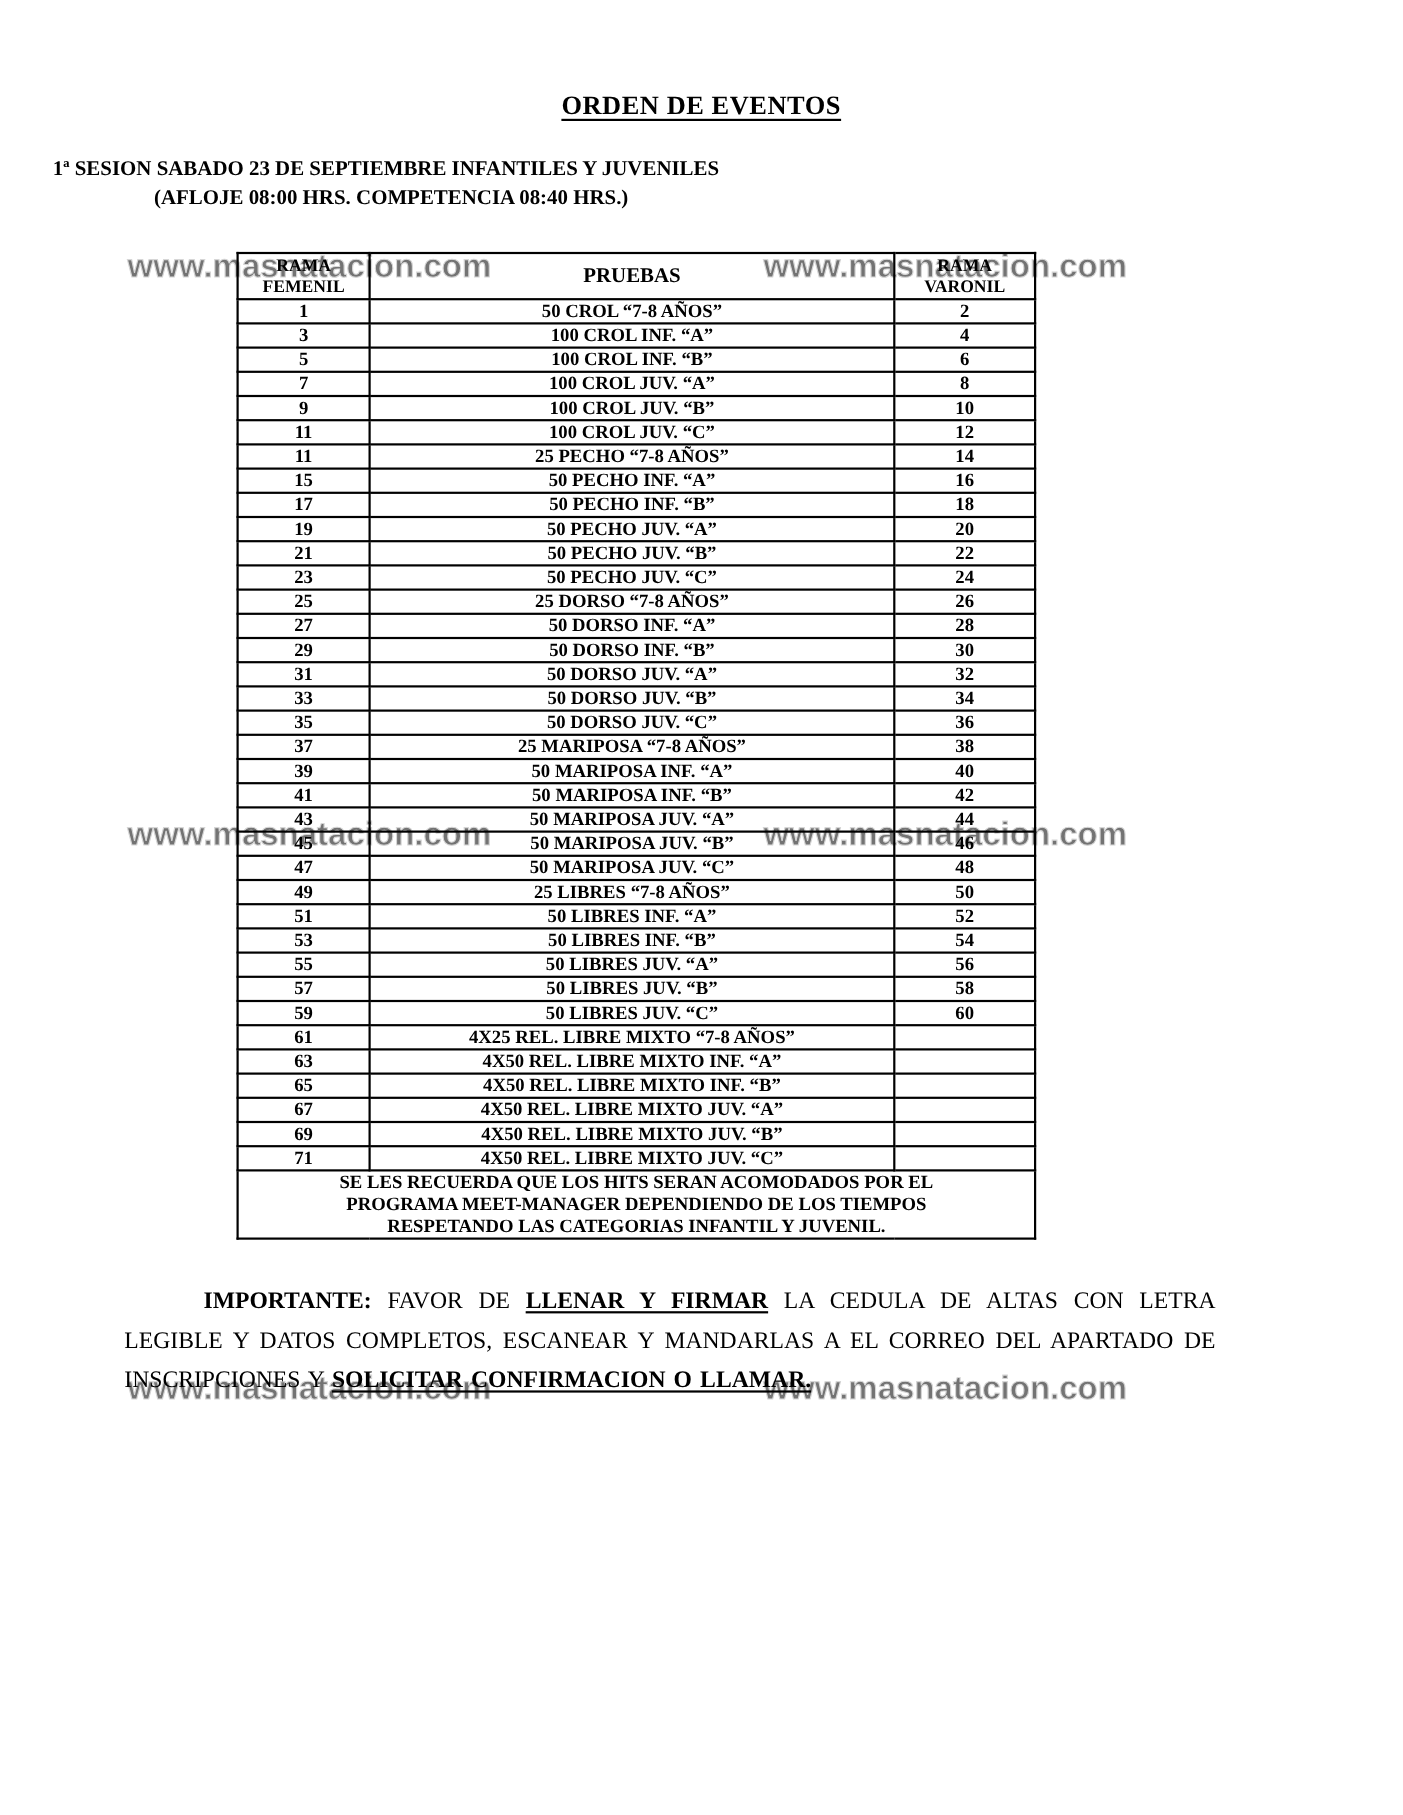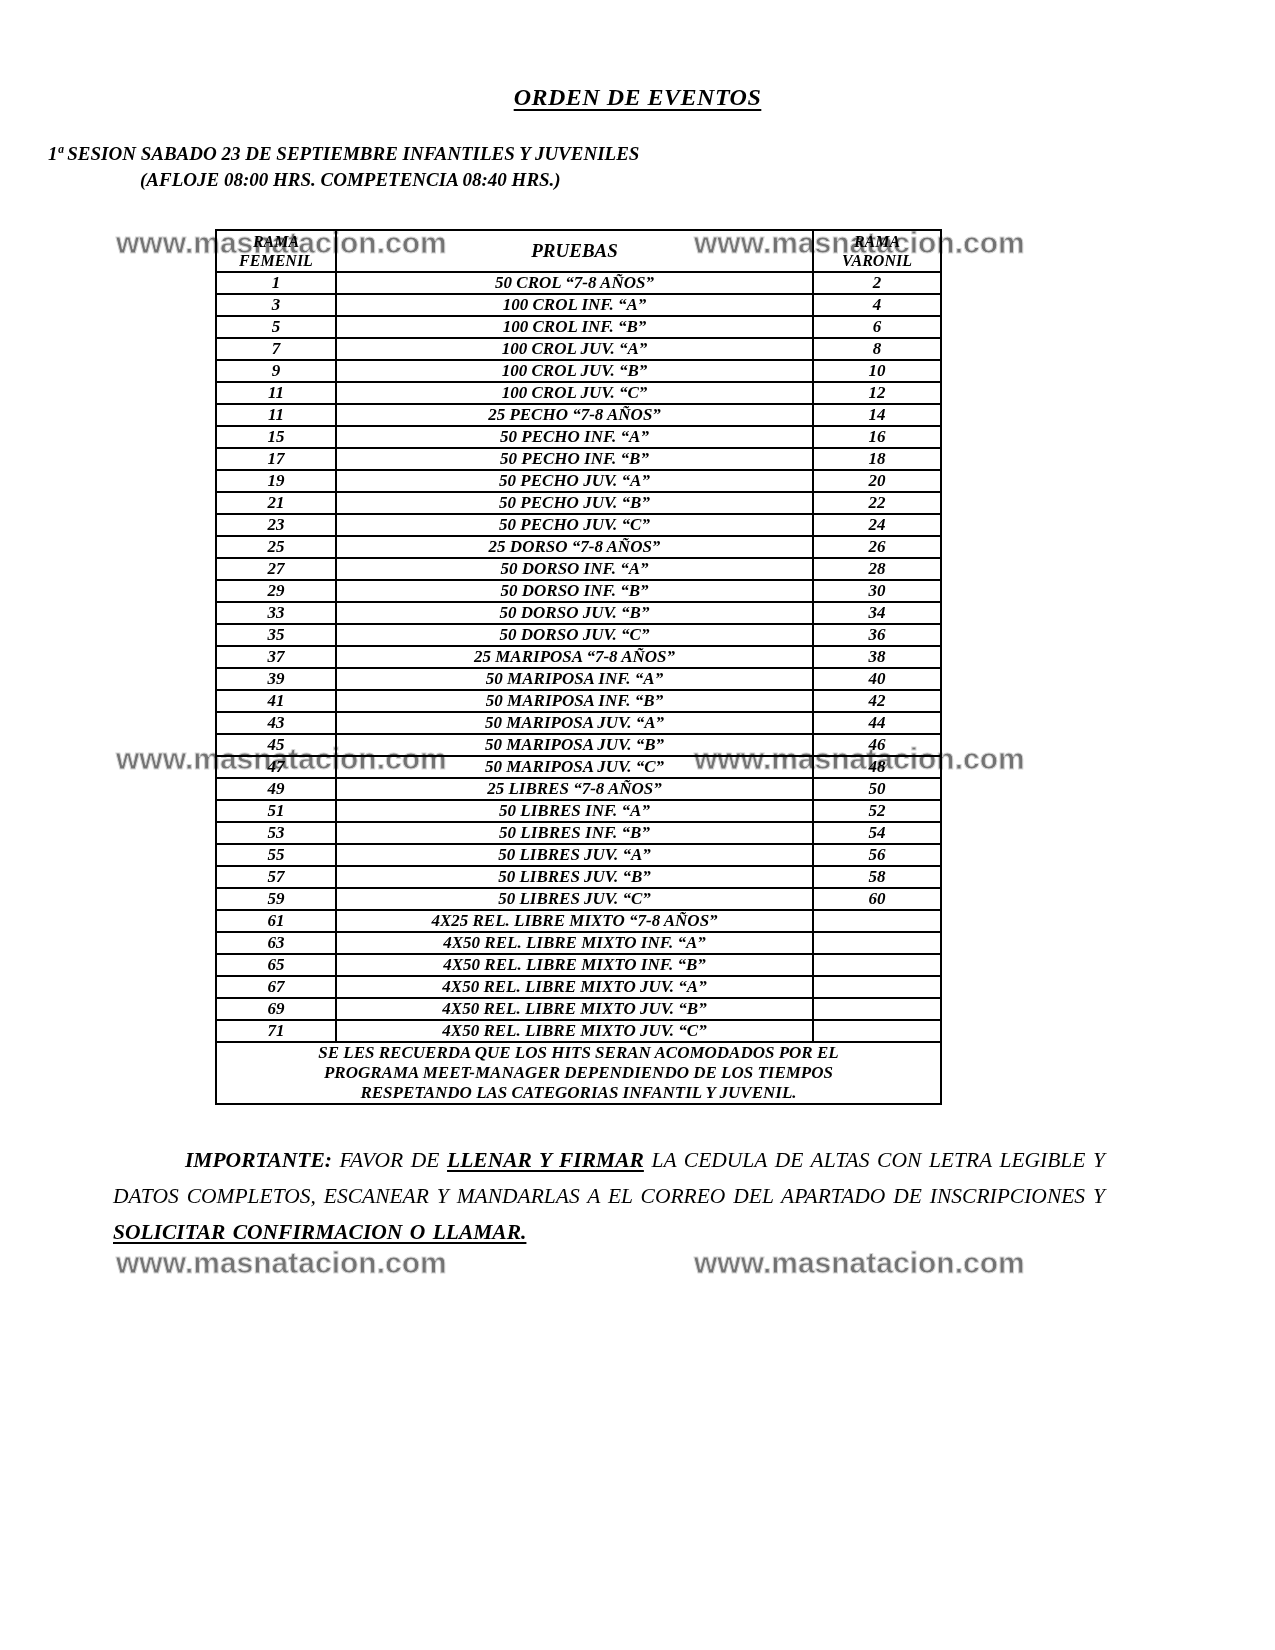--- a/index.html
+++ b/index.html
@@ -24,21 +24,21 @@
     white-space:nowrap;
     z-index:0;
     user-select:none;
   }
   .wm.c1 { left:116px; }
   .wm.c2 { left:694px; }
   .wm.r1 { top:226px; }
   .wm.r2 { top:742px; }
   .wm.r3 { top:1246px; }
   
-  .content { position:relative; z-index:1;font-style:italic; }
+  .content { position:relative; z-index:1; }
   .doc-title {
     padding-top:84px;
     text-align:center;
     font-size:24px;
     font-weight:bold;
   }
   .doc-title span {
     text-decoration:underline;
     text-decoration-thickness:2px;
     text-underline-offset:4px;
@@ -213,20 +213,25 @@
             <td>27</td>
             <td>50 DORSO INF. “A”</td>
             <td>28</td>
           </tr>
           <tr>
             <td>29</td>
             <td>50 DORSO INF. “B”</td>
             <td>30</td>
           </tr>
           <tr>
+            <td>31</td>
+            <td>50 DORSO JUV. “A”</td>
+            <td>32</td>
+          </tr>
+          <tr>
             <td>33</td>
             <td>50 DORSO JUV. “B”</td>
             <td>34</td>
           </tr>
           <tr>
             <td>35</td>
             <td>50 DORSO JUV. “C”</td>
             <td>36</td>
           </tr>
           <tr>

